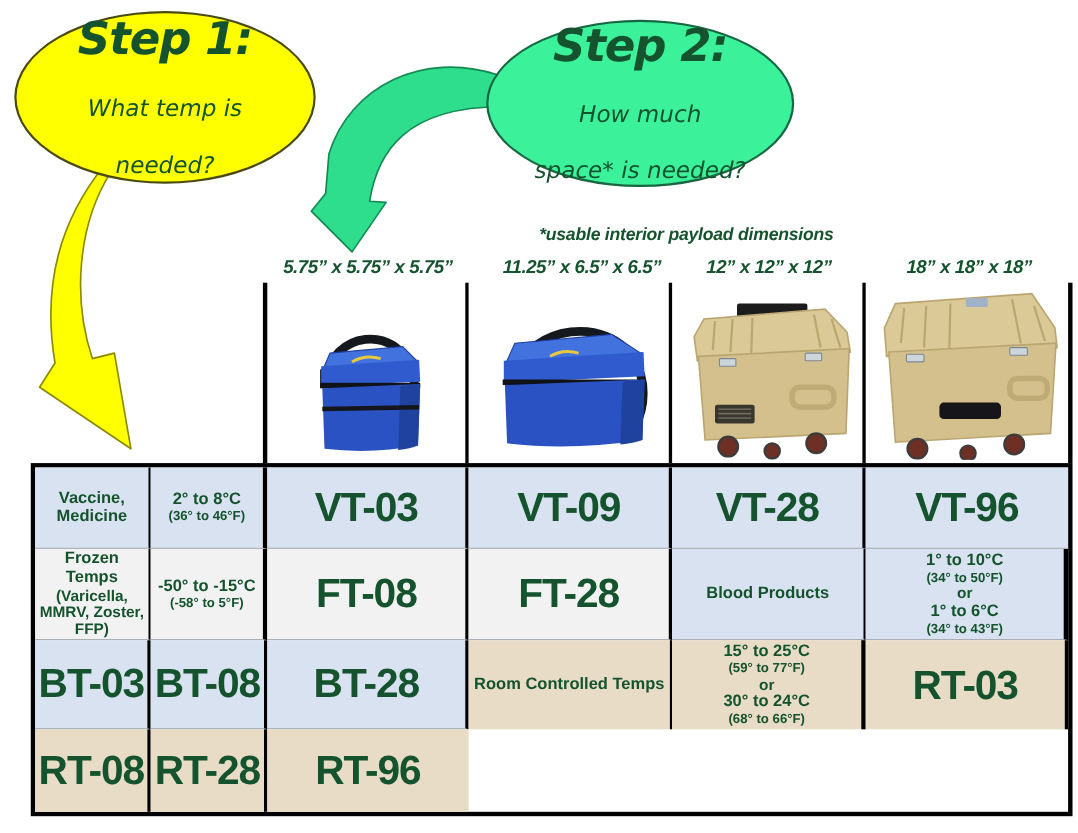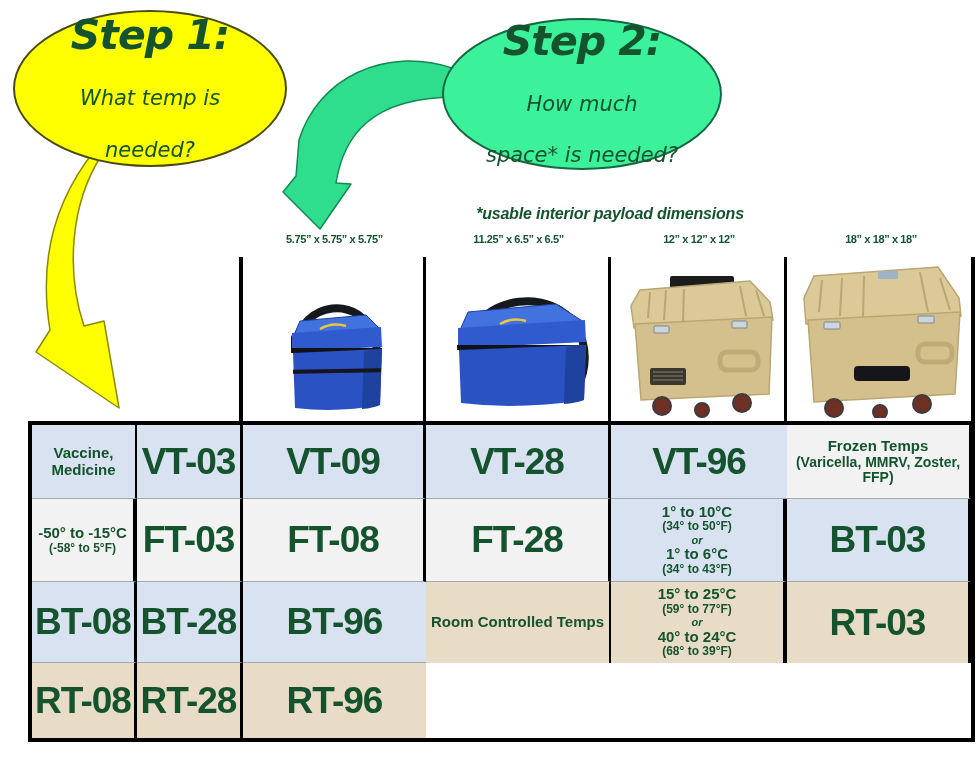--- a/index.html
+++ b/index.html
@@ -15,26 +15,26 @@
     display:flex;flex-direction:column;align-items:center;justify-content:center;
     text-align:center;font-family:"DejaVu Sans",sans-serif;font-style:italic;
   }
   .bubble-yellow{left:13px;top:10px;width:270px;height:153px;
     background:var(--bubble-yellow,#FFFF00);border:2px solid #4a4a14;}
   .bubble-green{left:442px;top:18px;width:276px;height:148px;
     background:var(--bubble-green,#3BF29B);border:2px solid #176842;}
   .bubble-title{font-size:41px;font-weight:bold;line-height:1.0;letter-spacing:-1px;margin-bottom:3px;}
   .bubble-line{font-size:21px;line-height:1.15;font-weight:500;margin-top:27px;}
   
-  .footnote{position:absolute;left:430px;top:205px;width:360px;text-align:center;
+  .footnote{position:absolute;left:444px;top:205px;width:360px;text-align:center;
     font-size:16px;font-weight:bold;font-style:italic;letter-spacing:-0.2px;z-index:2;}
   .dims-label{position:absolute;top:233px;height:24px;text-align:center;
-    font-size:11px;font-weight:bold;letter-spacing:-0.4px;z-index:2;}
+    font-size:17px;font-weight:bold;letter-spacing:-0.4px;z-index:2;font-style:italic;}
   .dims-1{left:243px;width:183px;}
-  .dims-2{left:426px;width:185px;}
+  .dims-2{left:416px;width:185px;text-align:right;}
   .dims-3{left:611px;width:176px;}
   .dims-4{left:787px;width:188px;text-align:center;}
   
   .vsep{position:absolute;top:257px;height:164px;background:#000;z-index:1;}
   
   .product{position:absolute;z-index:1;}
   
   .grid-table{
     position:absolute;left:28px;top:421px;width:947px;height:321px;z-index:2;
     border:4px solid #000;box-sizing:border-box;
@@ -50,21 +50,21 @@
   .c1{border-right:4px solid #000;}
   .c2,.c3,.c4{border-right:3px solid #000;}
   .rdiv{border-bottom:1px solid #a3a9b0;}
   .bg-blue{background:var(--row-blue,#D9E2F0);}
   .bg-gray{background:var(--row-gray,#F2F2F2);}
   .bg-tan{background:var(--row-tan,#E8DCC6);}
   .cat{font-size:15px;font-weight:bold;}
   .cat-sub{font-size:14px;font-weight:bold;line-height:1.1;}
   .t-main{font-size:15px;font-weight:bold;white-space:nowrap;}
   .t-sub{font-size:12px;font-weight:bold;white-space:nowrap;}
-  .t-or{font-size:11px;font-weight:bold;font-style:italic;}
+  .t-or{font-size:14px;font-weight:bold;}
   .model{font-size:37px;font-weight:bold;letter-spacing:-1px;text-align:center;}
 </style>
 </head>
 <body>
 
 <div class="canvas">
 
   <svg class="arrows" width="980" height="757" viewBox="0 0 980 757">
     <path d="M95,150 C55,200 38,258 50,330 L36,352 L119,408 L104,321 L84,326 C66,272 70,205 101,156 Z" fill="#FFFF00" stroke="#8a8a00" stroke-width="1.5" stroke-linejoin="round"></path>
     <path d="M452,68 C385,46 318,78 299,140 L296,176 L283,192 L320,229 L351,184 L336,183 C343,139 368,97 456,97 Z" fill="#2FDE8C" stroke="#128a52" stroke-width="1.5" stroke-linejoin="round"></path>
@@ -147,20 +147,24 @@
     <circle cx="36" cy="150" r="9" fill="#6e2f24" stroke="#3c3c3c" stroke-width="2"></circle>
     <circle cx="124" cy="146" r="9" fill="#6e2f24" stroke="#3c3c3c" stroke-width="2"></circle>
     <circle cx="82" cy="154" r="7" fill="#6e2f24" stroke="#3c3c3c" stroke-width="2"></circle>
   </svg>
 
   <div class="grid-table">
 
     <div class="cell c0 rdiv bg-blue cat">
       <span>Vaccine, Medicine</span>
     </div>
+    <div class="cell c1 rdiv bg-blue">
+      <span class="t-main">2° to 8°C</span>
+      <span class="t-sub">(36° to 46°F)</span>
+    </div>
     <div class="cell c2 rdiv bg-blue">
         <span class="model">VT-03</span>
       </div>
     <div class="cell c3 rdiv bg-blue">
         <span class="model">VT-09</span>
       </div>
     <div class="cell c4 rdiv bg-blue">
         <span class="model">VT-28</span>
       </div>
     <div class="cell rdiv bg-blue">
@@ -168,59 +172,56 @@
       </div>
 
     <div class="cell c0 rdiv bg-gray cat">
       <span>Frozen Temps</span>
       <span class="cat-sub">(Varicella, MMRV, Zoster, FFP)</span>
     </div>
     <div class="cell c1 rdiv bg-gray">
       <span class="t-main">-50° to -15°C</span>
       <span class="t-sub">(-58° to 5°F)</span>
     </div>
-    <div class="cell c2 rdiv bg-gray">
-        <span class="model">FT-03</span>
-      </div>
     <div class="cell c3 rdiv bg-gray">
         <span class="model">FT-08</span>
       </div>
     <div class="cell c4 rdiv bg-gray">
         <span class="model">FT-28</span>
       </div>
 
+    <div class="cell c0 rdiv bg-blue cat">
+      <span>Blood Products</span>
+    </div>
     <div class="cell c1 rdiv bg-blue">
       <span class="t-main">1° to 10°C</span>
       <span class="t-sub">(34° to 50°F)</span>
       <span class="t-or">or</span>
       <span class="t-main">1° to 6°C</span>
       <span class="t-sub">(34° to 43°F)</span>
     </div>
     <div class="cell c2 rdiv bg-blue">
         <span class="model">BT-03</span>
       </div>
     <div class="cell c3 rdiv bg-blue">
         <span class="model">BT-08</span>
       </div>
     <div class="cell c4 rdiv bg-blue">
         <span class="model">BT-28</span>
       </div>
-    <div class="cell rdiv bg-blue">
-        <span class="model">BT-96</span>
-      </div>
 
     <div class="cell c0 bg-tan cat">
       <span>Room Controlled Temps</span>
     </div>
     <div class="cell c1 bg-tan">
       <span class="t-main">15° to 25°C</span>
       <span class="t-sub">(59° to 77°F)</span>
       <span class="t-or">or</span>
-      <span class="t-main">40° to 24°C</span>
-      <span class="t-sub">(68° to 39°F)</span>
+      <span class="t-main">30° to 24°C</span>
+      <span class="t-sub">(68° to 66°F)</span>
     </div>
     <div class="cell c2 bg-tan">
         <span class="model">RT-03</span>
       </div>
     <div class="cell c3 bg-tan">
         <span class="model">RT-08</span>
       </div>
     <div class="cell c4 bg-tan">
         <span class="model">RT-28</span>
       </div>

